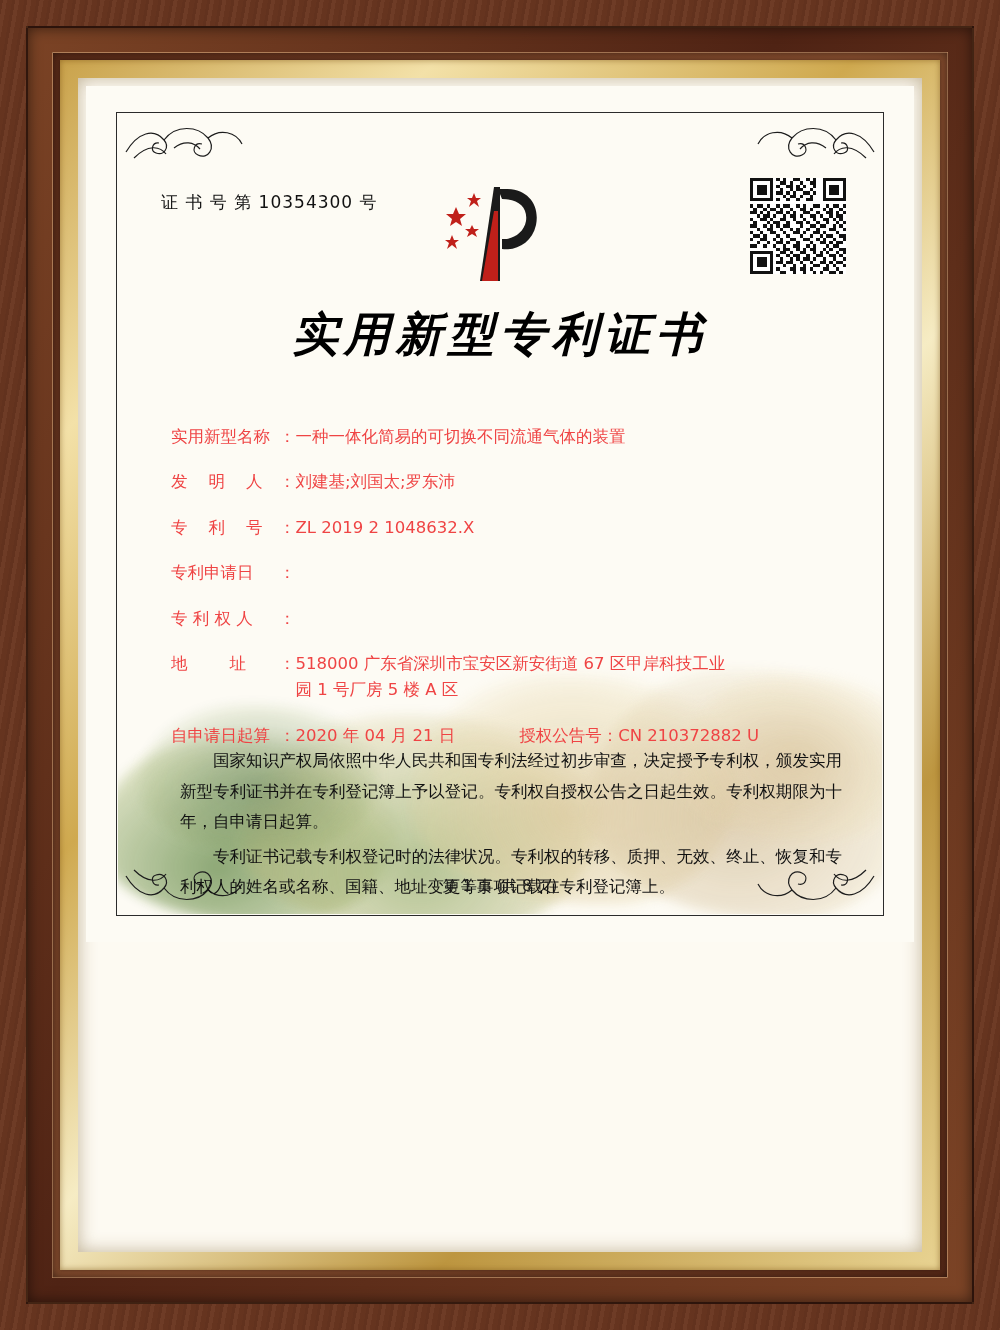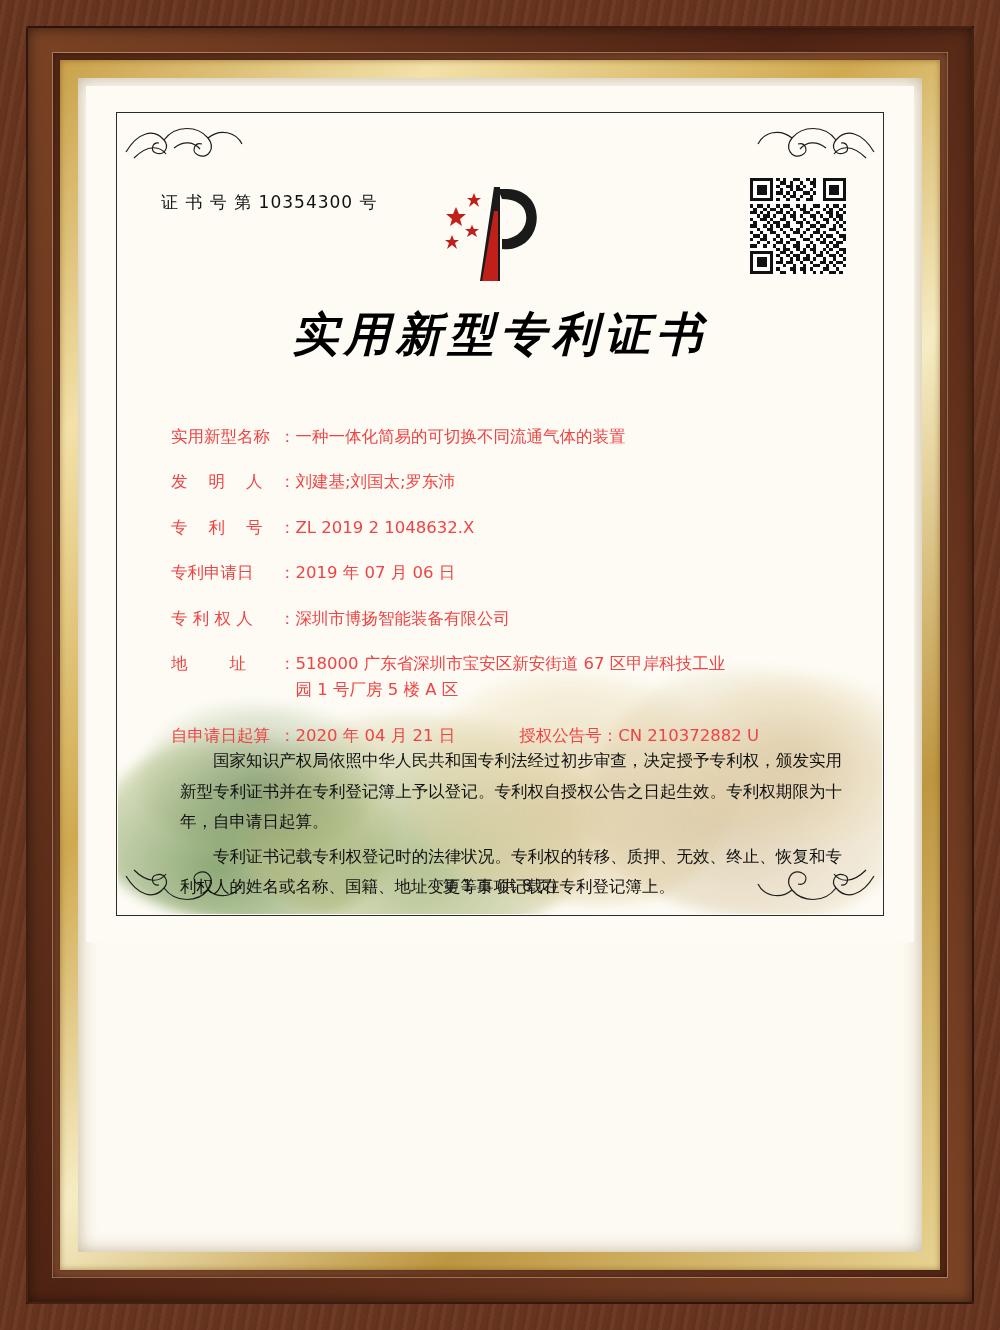--- a/index.html
+++ b/index.html
@@ -531,27 +531,25 @@
 
       <div class="field-row">
         <span class="field-label">专    利    号</span>
         <span class="field-colon">：</span>
         <span class="field-value">ZL 2019 2 1048632.X</span>
       </div>
 
       <div class="field-row">
         <span class="field-label">专利申请日</span>
         <span class="field-colon">：</span>
-        <span class="field-value">2019 年 07 月 06 日</span>
       </div>
 
       <div class="field-row">
         <span class="field-label">专 利 权 人</span>
         <span class="field-colon">：</span>
-        <span class="field-value">深圳市博扬智能装备有限公司</span>
       </div>
 
       <div class="field-row">
         <span class="field-label">地        址</span>
         <span class="field-colon">：</span>
         <span class="field-value">
           <span>518000 广东省深圳市宝安区新安街道 67 区甲岸科技工业</span><br>
           <span>园 1 号厂房 5 楼 A 区</span>
         </span>
       </div>

